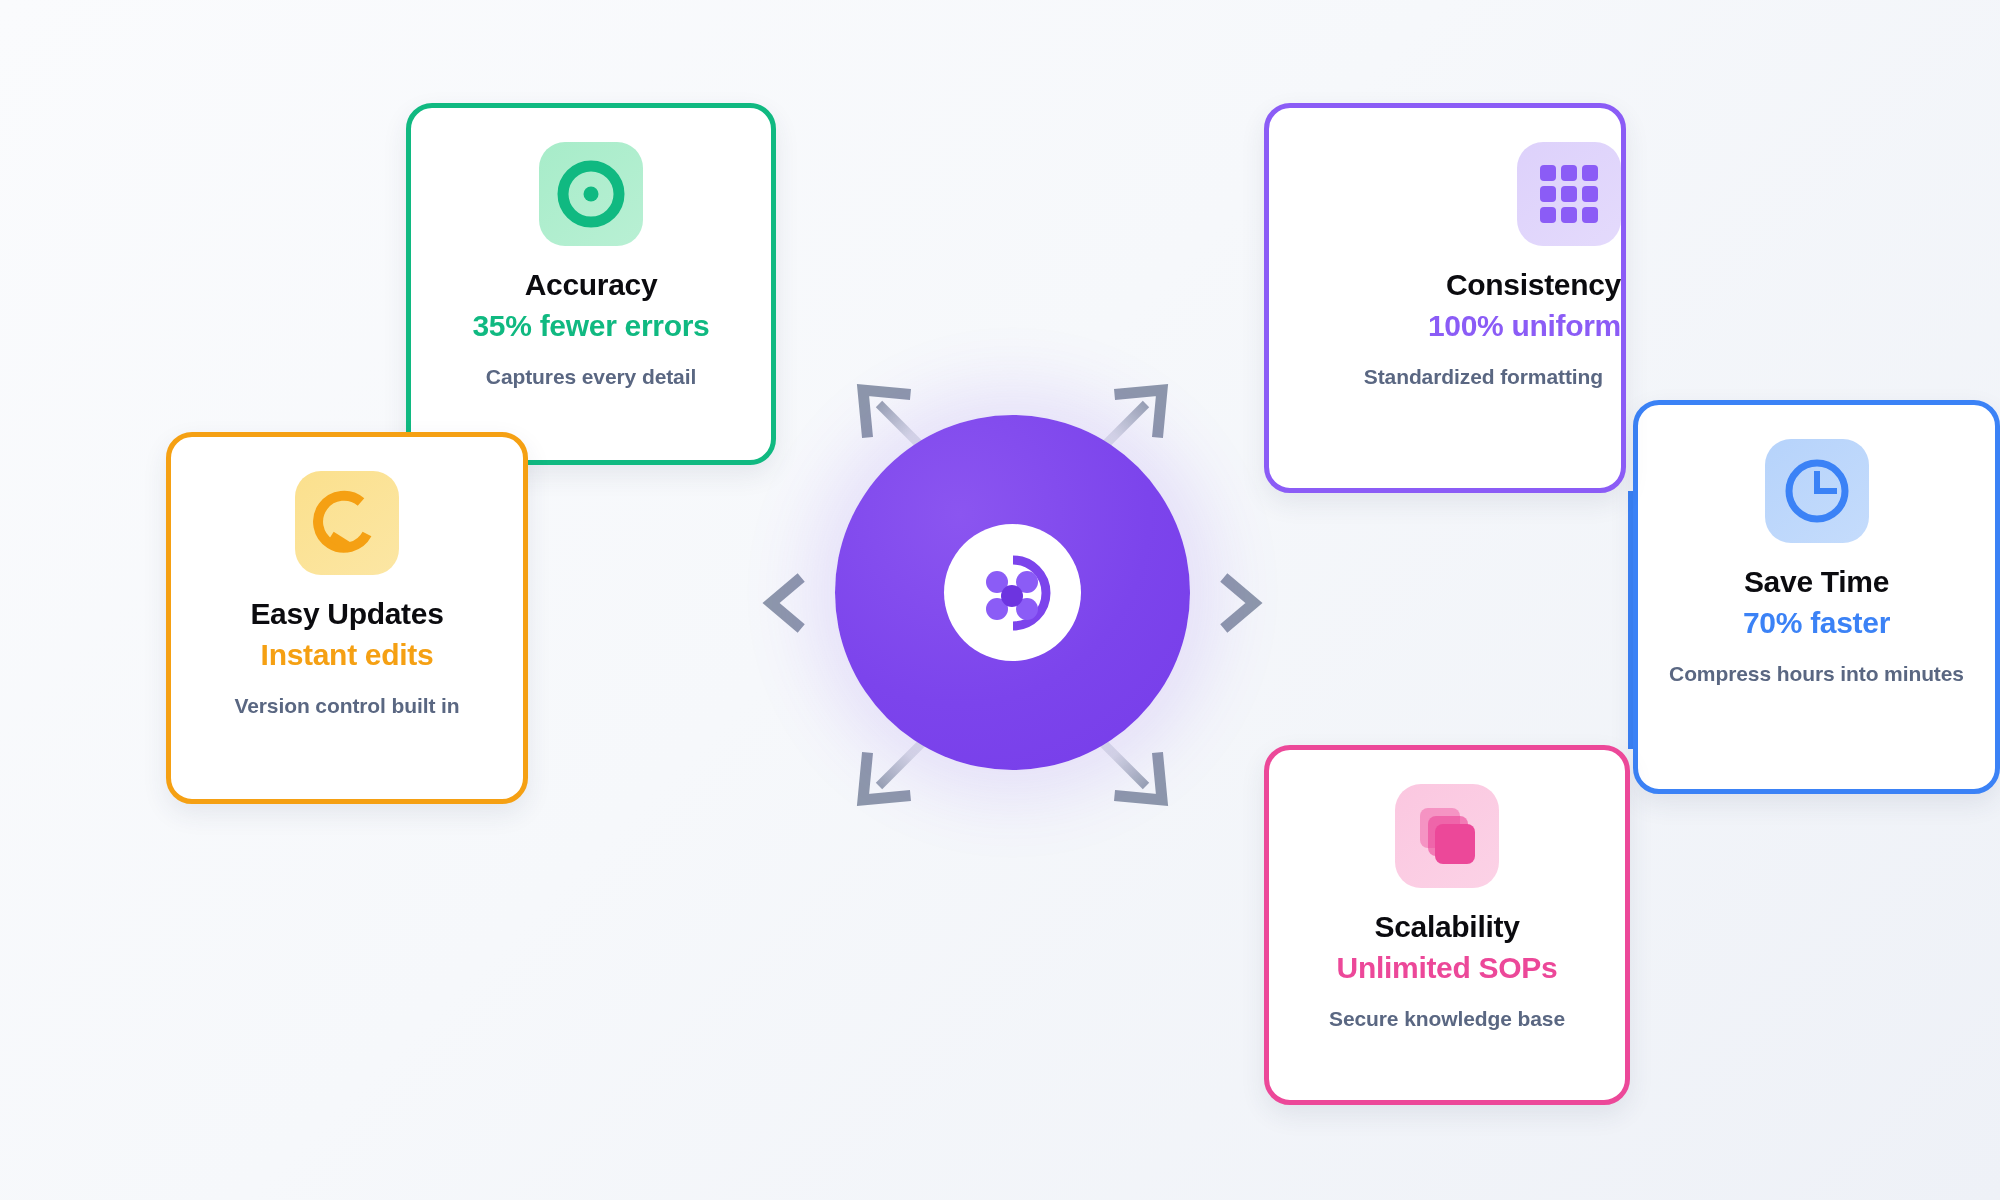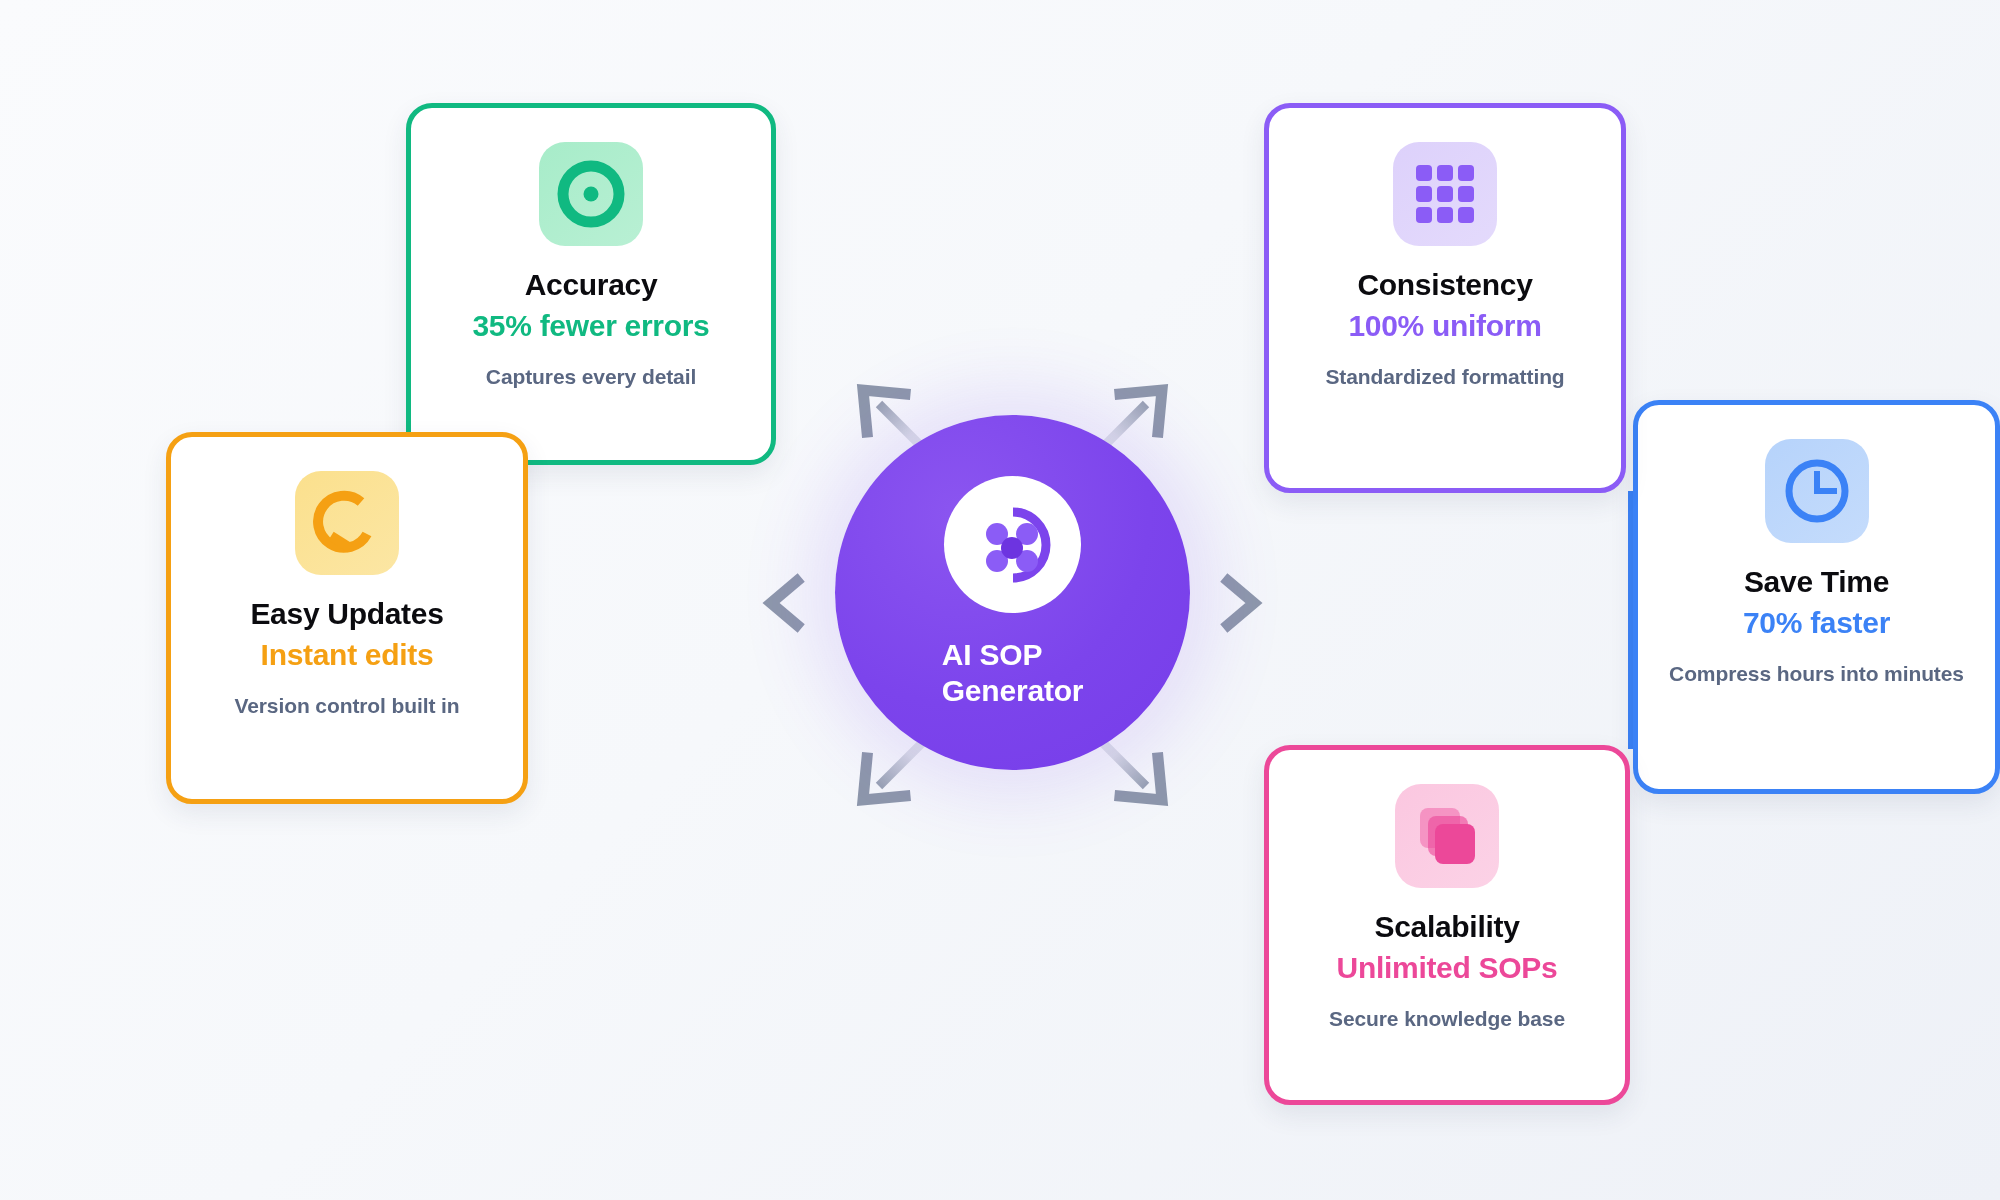--- a/index.html
+++ b/index.html
@@ -73,21 +73,21 @@
     color: #5a6782;
     line-height: 1.28;
     padding: 0 18px;
     letter-spacing: -0.1px;
   }
 
   
   #card-accuracy      { left: 406px;  top: 103px; width: 370px; height: 362px;  z-index: 3; }
   #card-easy-updates  { left: 166px;  top: 432px; width: 362px; height: 372px;  z-index: 4; }
   #card-visual-aids   { left: 406px;  top: 718px; width: 368px; height: 385px;  z-index: 5; }
-  #card-consistency   { left: 1264px; top: 103px; width: 362px; height: 390px;  z-index: 4; }
+  #card-consistency   { left: 1264px; top: 103px; width: 362px; height: 390px;  z-index: 4; align-items: flex-end; }
   #card-save-time     { left: 1633px; top: 400px; width: 367px; height: 394px;  z-index: 3; }
   #card-scalability   { left: 1264px; top: 745px; width: 366px; height: 360px;  z-index: 5; }
 
   
   #card-save-time { border-right-width: 5px; }
 
   
   #hub {
     position: absolute;
     left: 835px;
@@ -315,17 +315,15 @@
     <div id="hub-glyph">
       <svg width="104" height="104" viewBox="0 0 104 104">
         <path d="M 52 19 A 33 33 0 0 1 52 85" fill="none" stroke="#7c44ec" stroke-width="9"></path>
         <circle cx="36" cy="41" r="11" fill="#8b5cf6"></circle>
         <circle cx="66" cy="41" r="11" fill="#8b5cf6"></circle>
         <circle cx="36" cy="68" r="11" fill="#8b5cf6"></circle>
         <circle cx="66" cy="68" r="11" fill="#8b5cf6"></circle>
         <circle cx="51" cy="55" r="11" fill="#6d34e0"></circle>
       </svg>
     </div>
-    <div id="hub-label">AI SOP
-Generator</div>
   </div>
 
 </div>
 
 </body></html>

